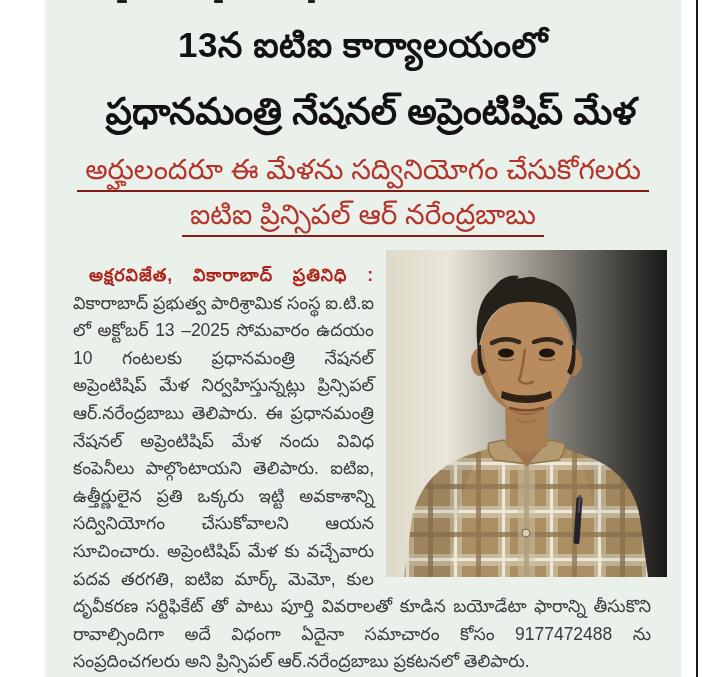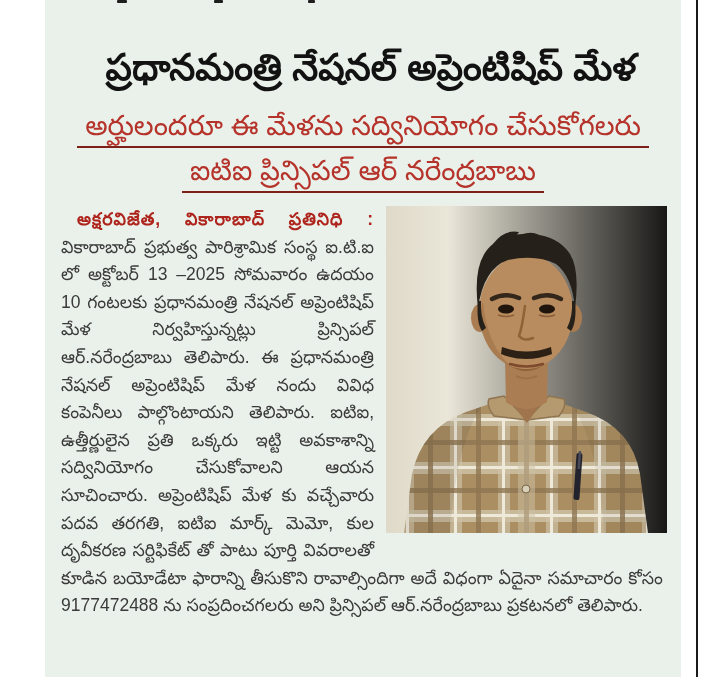--- a/index.html
+++ b/index.html
@@ -30,35 +30,36 @@
   }
   .subhead.sh1 { margin-top: 19px; }
   .subhead.sh2 { margin-top: 8px; text-align: center; }
   .article { padding: 9px 14px 0 12px; }
   .photo {
     float: right; width: 281px; height: 327px; margin: 4px 0 8px 12px;
     padding: 0; display: block;
   }
   .photo svg { display: block; }
   .bodytext {
-    margin: 4px; font-size: 17.5px; line-height: 27.6px; color: #3a3a3a;
+    margin: 16px; font-size: 17.5px; line-height: 27.6px; color: #3a3a3a;
     text-align: justify; text-indent: 16px;
   }
   .byline { font-weight: bold; color: #ae241c; letter-spacing: 1px; }
 </style>
 </head>
 <body>
 
 <div class="canvas">
   <div class="clipping">
     <div class="speck s1"></div>
     <div class="speck s2"></div>
     <div class="speck s3"></div>
 
     <h1 class="headline">
+      <span class="l1">13న ఐటిఐ కార్యాలయంలో</span>
       <span class="l2">ప్రధానమంత్రి నేషనల్ అప్రెంటిషిప్ మేళ</span>
     </h1>
 
     <div class="subheads">
       <span class="subhead sh1">అర్హులందరూ ఈ మేళను సద్వినియోగం చేసుకోగలరు</span><br>
       <span class="subhead sh2">ఐటిఐ ప్రిన్సిపల్ ఆర్ నరేంద్రబాబు</span>
     </div>
 
     <div class="article">
       <figure class="photo">

